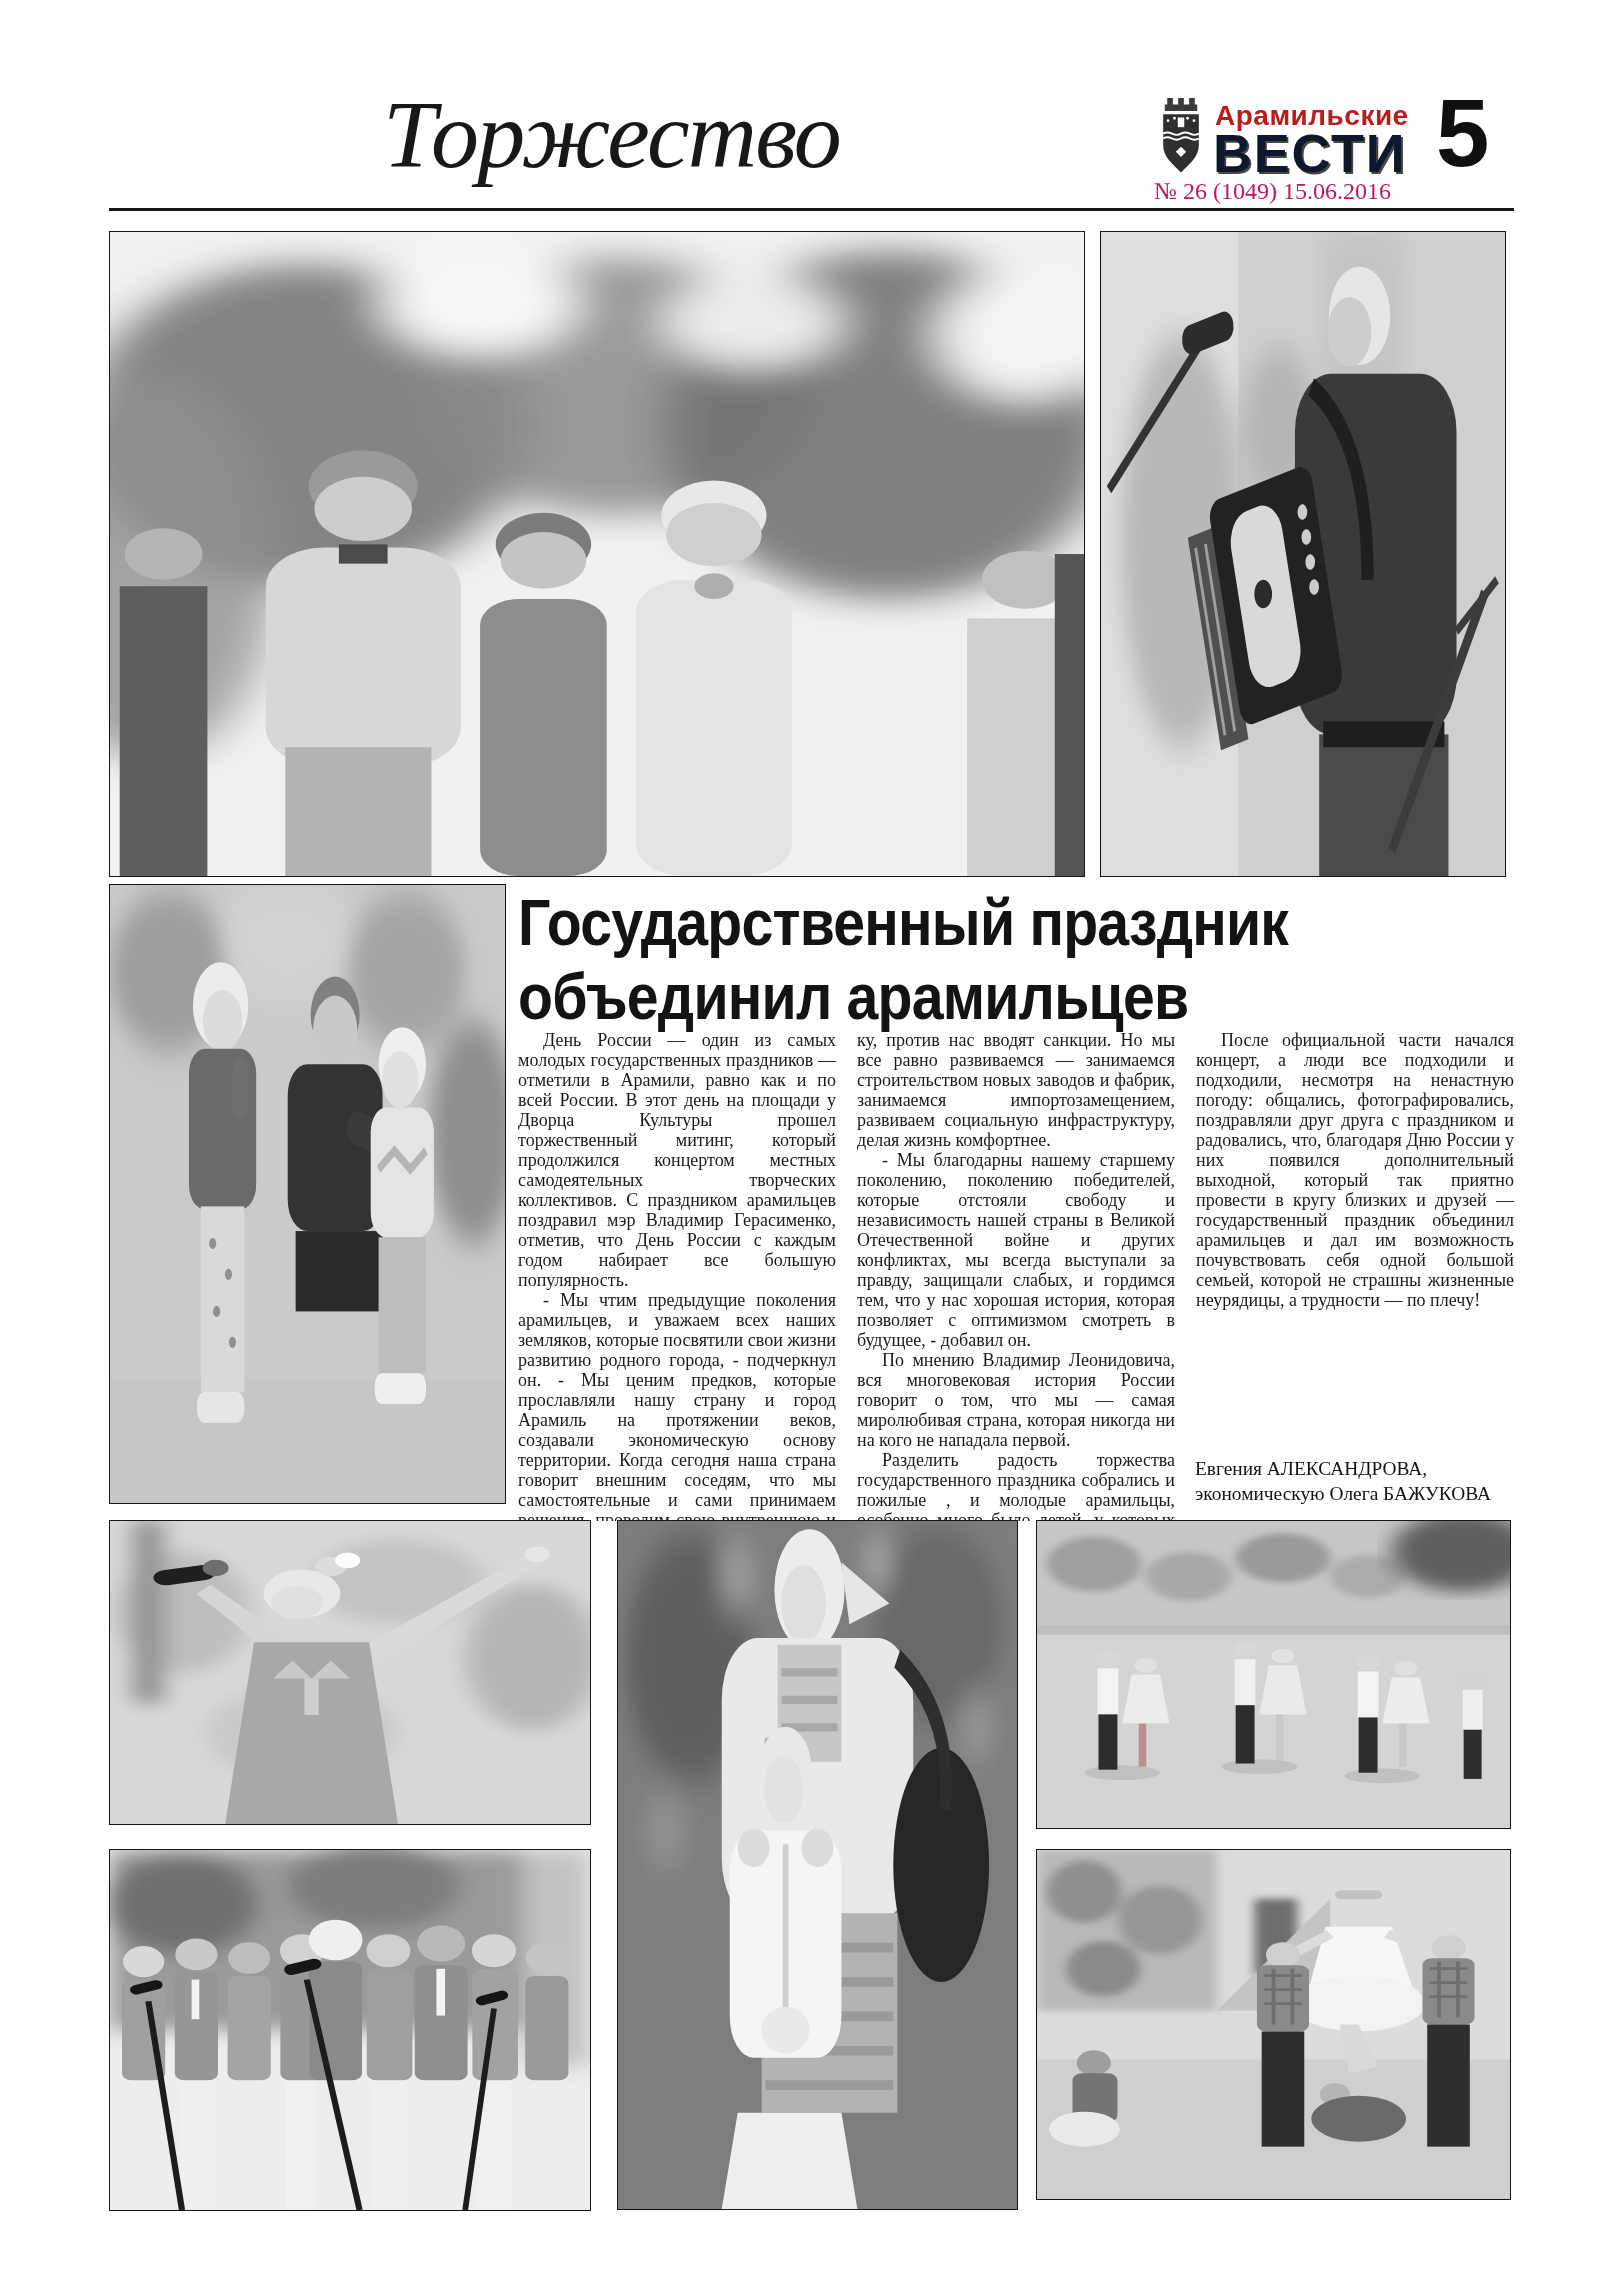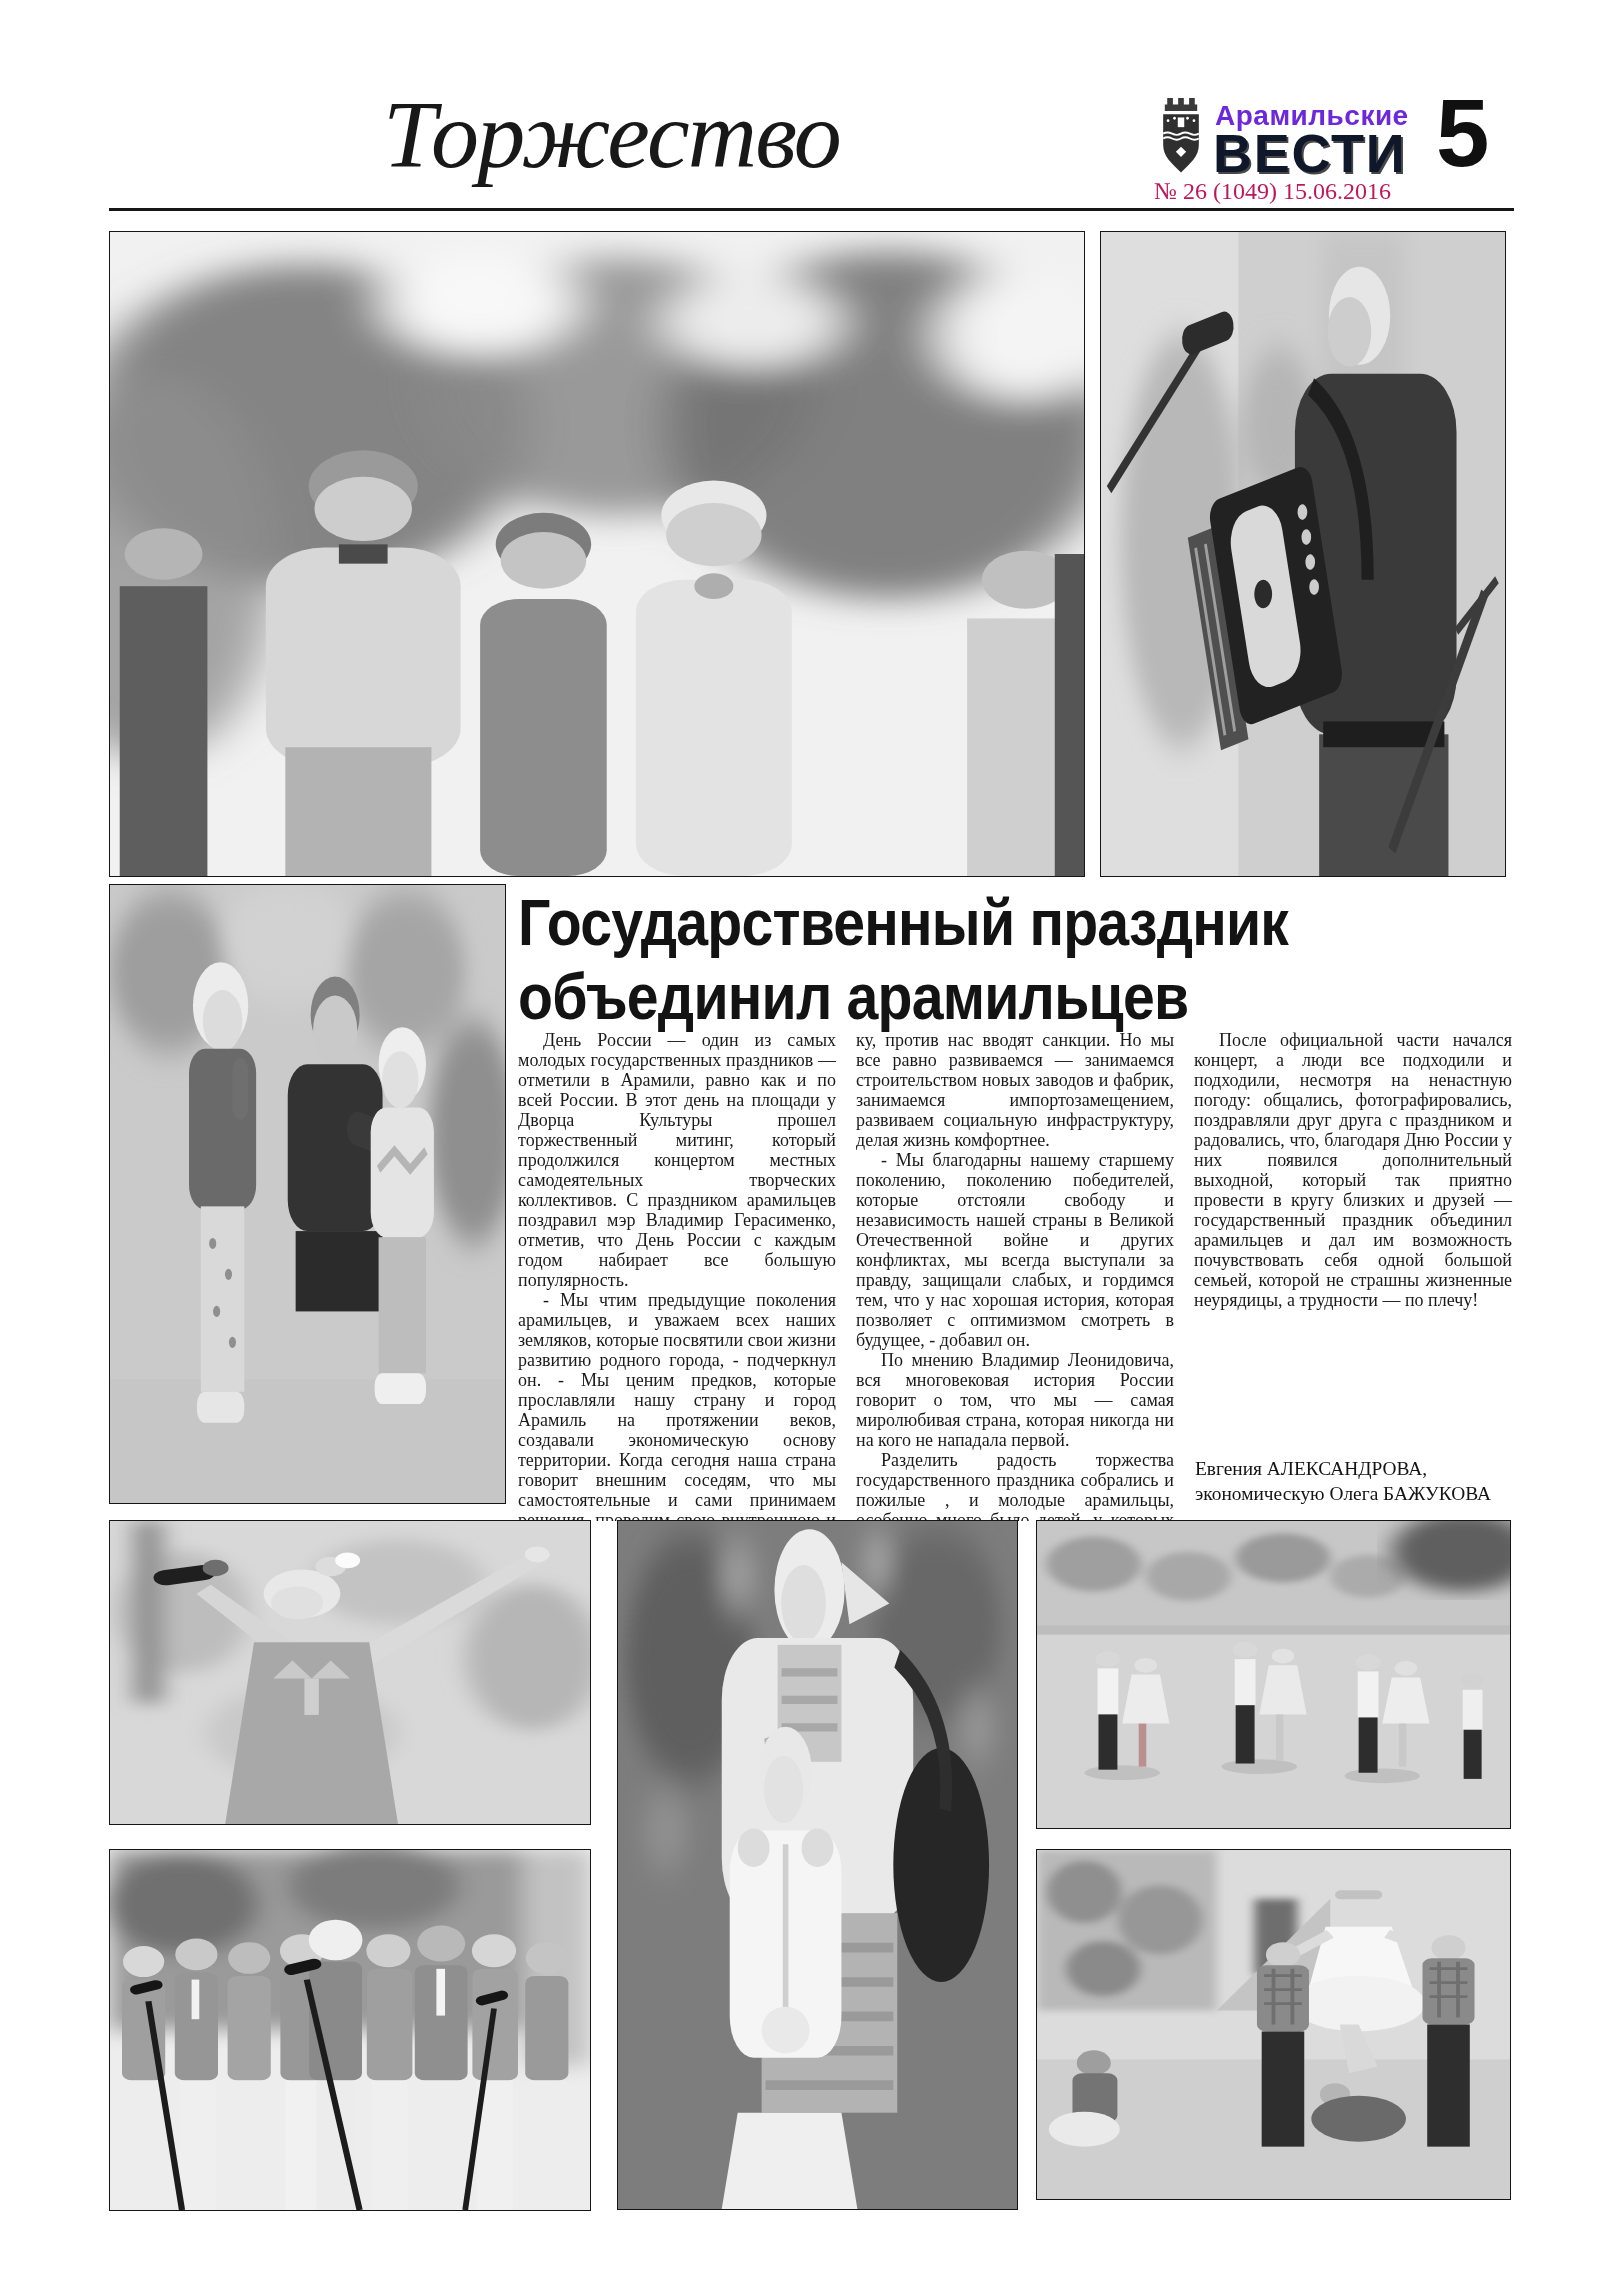--- a/index.html
+++ b/index.html
@@ -7,33 +7,33 @@
         font-family:"Liberation Serif",serif;color:#1a1a1a;padding-left:39px;}
   .abs{position:absolute;}
 
   
   .section-title{left:383px;top:79px;font-size:96px;font-style:italic;font-weight:normal;
     font-family:"Liberation Serif",serif;letter-spacing:-1.8px;color:#181818;margin:0;}
   .header-rule{left:109px;top:208px;width:1405px;height:2.8px;background:#161616;}
   .masthead{left:1154px;top:78px;width:369px;height:129px;}
   .coat{position:absolute;left:1.8px;top:20px;width:50px;height:81px;}
   .brand-top{position:absolute;left:61px;top:22px;font-family:"Liberation Sans",sans-serif;
-    font-weight:bold;font-size:28px;color:#6d28d9;letter-spacing:0.5px;}
+    font-weight:bold;font-size:28px;color:#b91c1c;letter-spacing:0.5px;}
   .brand-name{position:absolute;left:59px;top:44px;font-family:"Liberation Sans",sans-serif;
     font-weight:bold;font-size:54px;color:#0f172a;letter-spacing:1.8px;
     text-shadow:1.8px 1.8px 0 #474747;}
   .issue-line{position:absolute;left:0px;top:100px;font-size:24px;color:#be185d;white-space:nowrap;}
   .page-number{left:1436px;top:85px;font-family:"Liberation Sans",sans-serif;font-weight:bold;
     font-size:96px;color:#101010;line-height:1;}
 
   
   .headline{left:518px;top:886px;transform:scaleX(.88);transform-origin:left top;
     font-family:"Liberation Sans",sans-serif;font-weight:bold;font-size:65px;line-height:74px;
     letter-spacing:-0.9px;color:#131313;white-space:nowrap;}
-  .columns{left:518px;top:1030px;width:996px;height:491px;display:flex;gap:20px;overflow:hidden;}
+  .columns{left:518px;top:1030px;width:996px;height:491px;display:flex;gap:20px;overflow:hidden;justify-content:space-between;}
   .col{flex:0 0 318px;width:318px;font-size:18px;line-height:20px;text-align:justify;}
   .col p{margin:0;}
   .col p.indent{text-indent:25px;}
   .byline{left:1195px;top:1456px;width:318px;font-size:19.4px;line-height:25px;
     color:#141414;}
 
   
   .photo{border:1.8px solid #151515;box-sizing:border-box;background:#cccccc;overflow:hidden;}
   .photo svg{display:block;width:100%;height:100%;}
   #ph1{left:109px;top:231px;width:976px;height:646px;}

